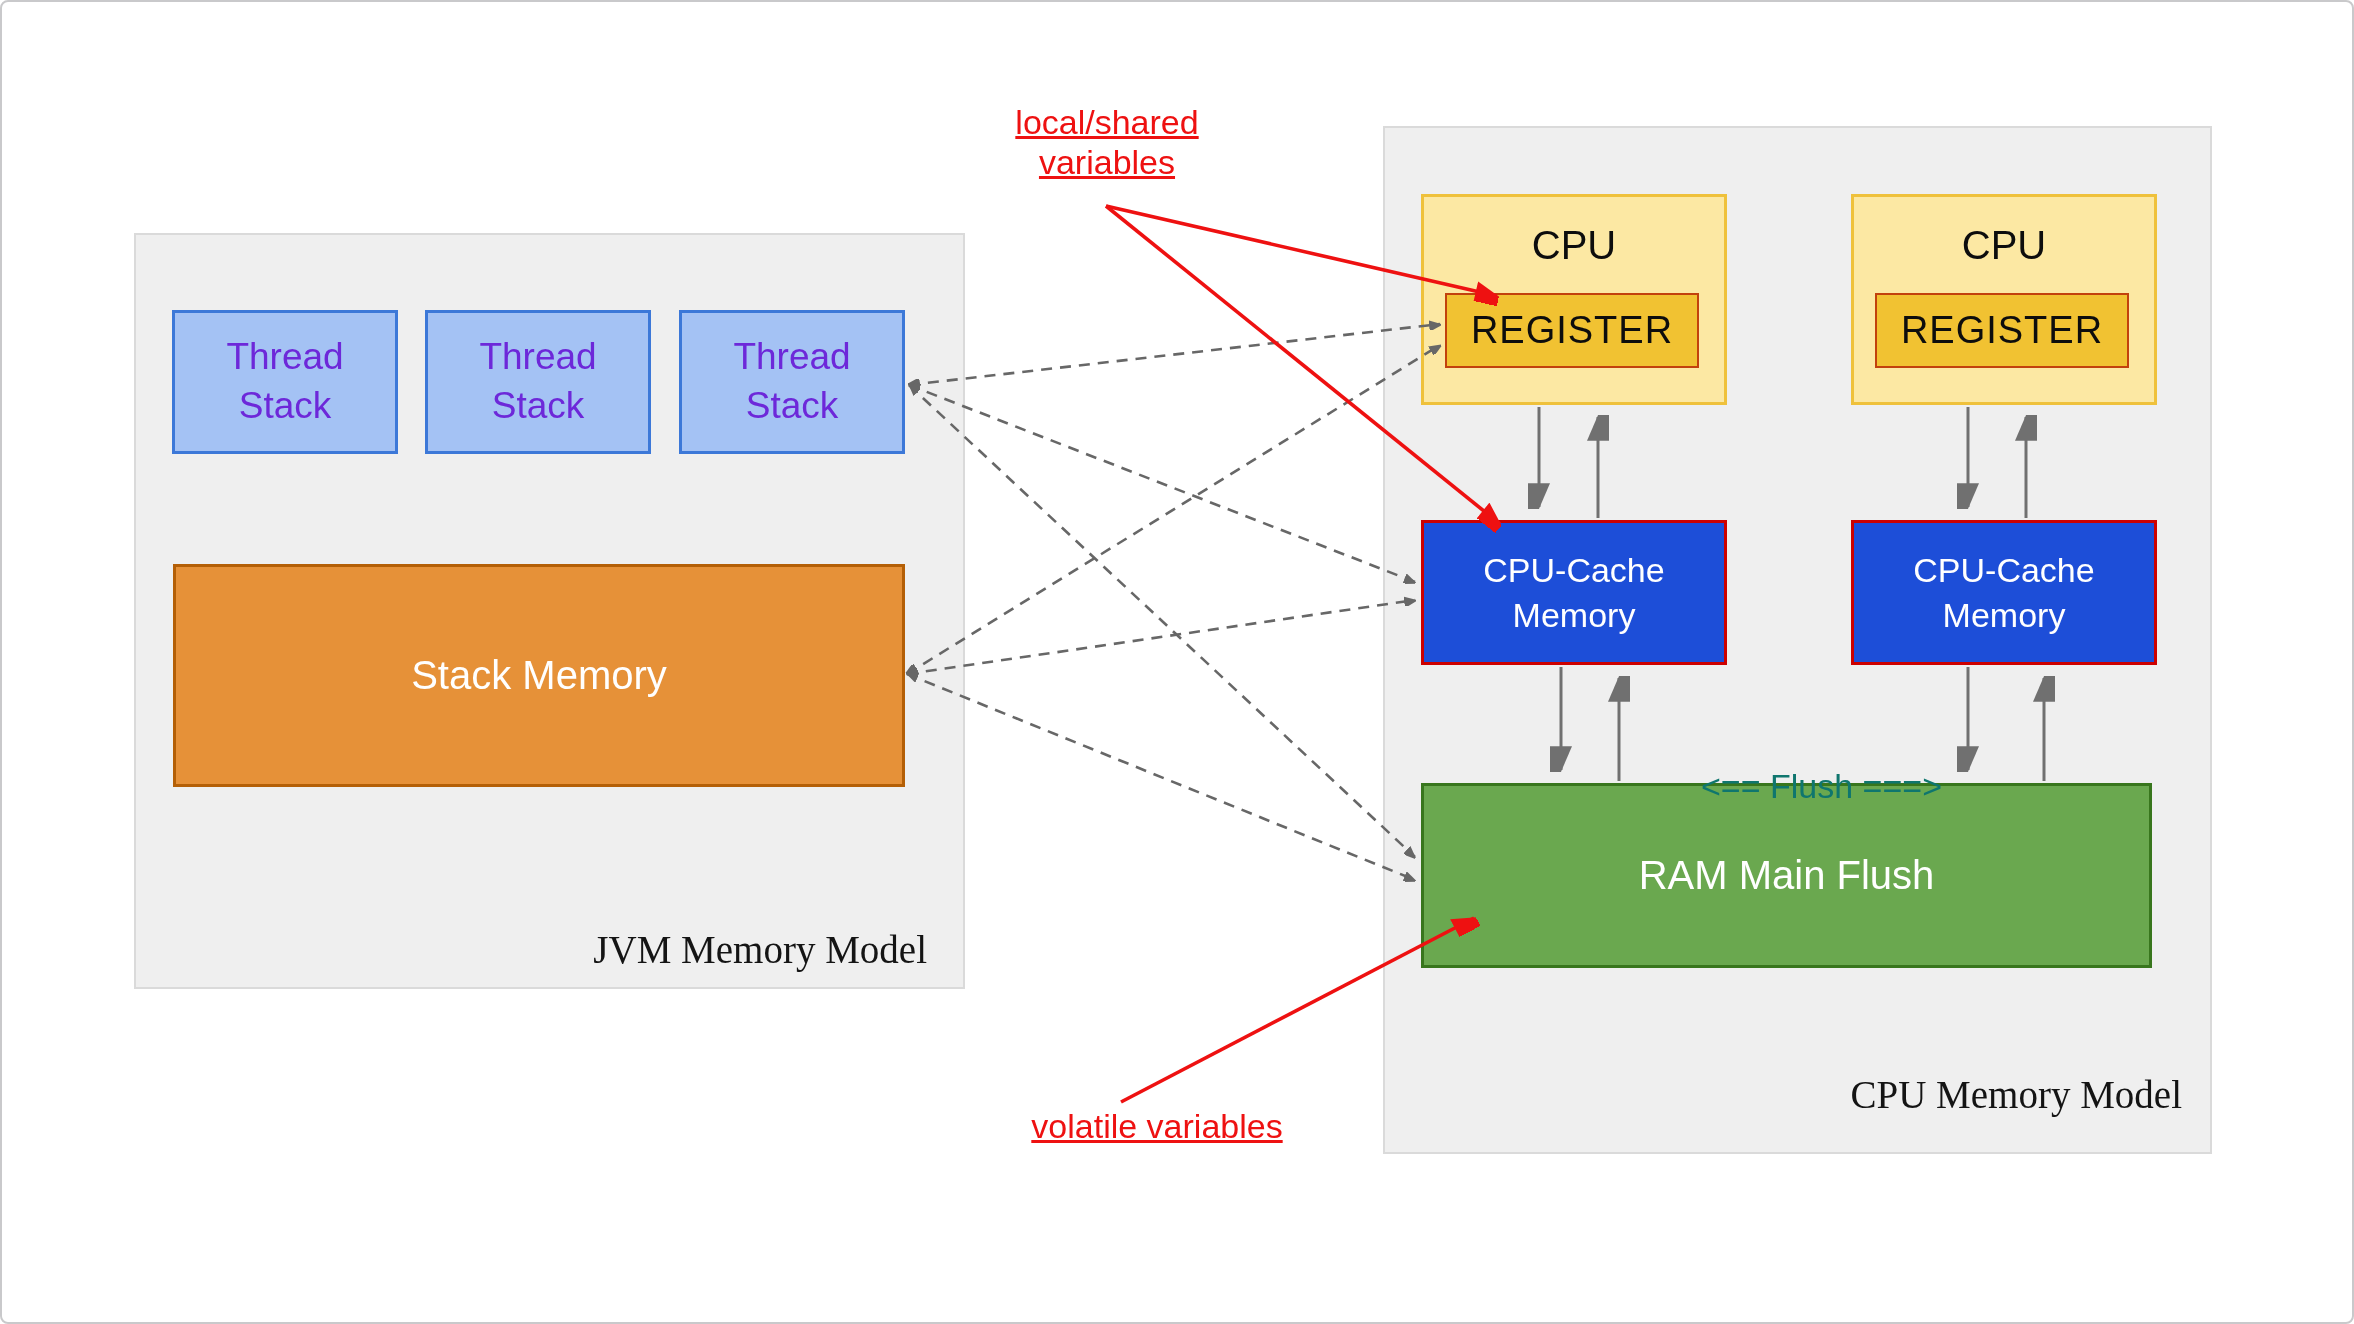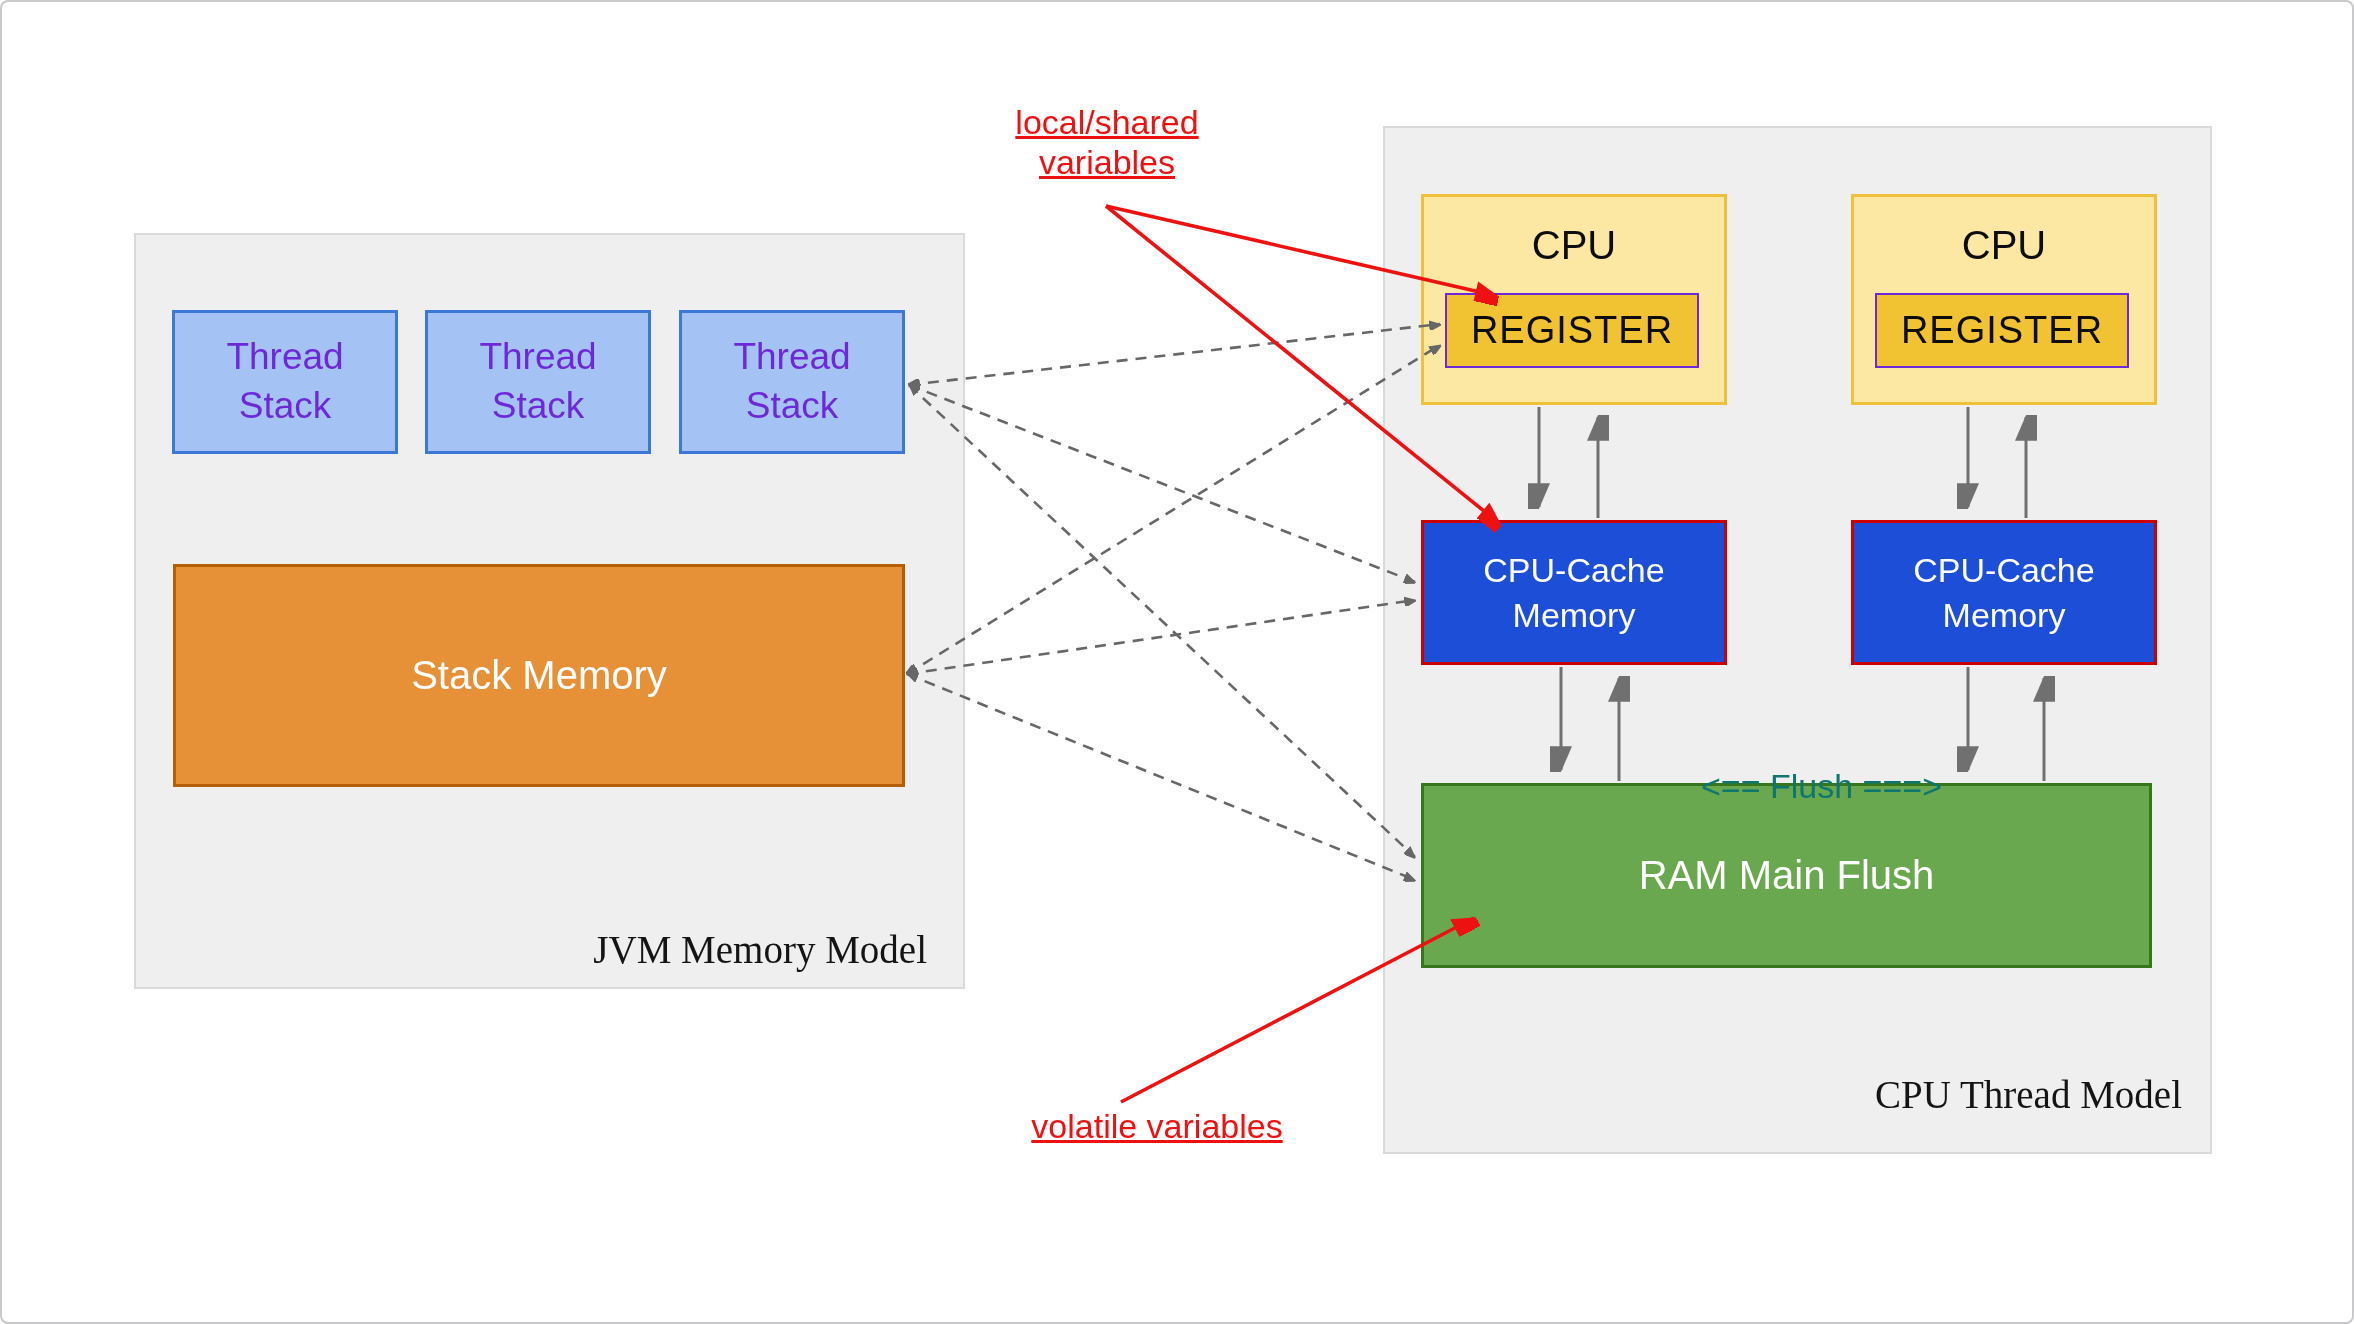--- a/index.html
+++ b/index.html
@@ -30,21 +30,21 @@
     background:#e69138;border:3px solid #b45f06;
     color:#ffffff;font-size:40px;
   }
   .cpu{
     background:#fce8a3;border:3px solid #efc13b;
     color:#0d0d0d;font-size:40px;
     justify-content:center;align-items:flex-start;
     padding-top:26px;
   }
   .register{
-    background:#f1c232;border:2px solid #6d28d9;
+    background:#f1c232;border:2px solid #c2410c;
     color:#0d0d0d;font-size:38px;letter-spacing:1px;
   }
   .cache{
     background:#1d4ed8;border:3px solid #cc0000;
     color:#ffffff;font-size:34px;line-height:1.3;align-items:center;
   }
   .ram{
     background:#6aa84f;border:3px solid #38761d;
     color:#ffffff;font-size:40px;
   }
@@ -113,21 +113,21 @@
     <span>CPU-Cache
 Memory</span>
   </div>
 
   <div class="abs node ram" style="left:1419px;top:781px;width:731px;height:185px;">
     <span>RAM Main Flush</span>
   </div>
 
   <div class="abs flush-label" style="left:1640px;top:722px;width:300px;">&lt;== Flush ===&gt;</div>
 
-  <div class="abs model-title" style="left:1700px;top:1070px;width:480px;">CPU Thread Model</div>
+  <div class="abs model-title" style="left:1700px;top:1070px;width:480px;">CPU Memory Model</div>
 
   <div class="abs red-label" style="left:950px;top:100px;width:310px;">local/shared
 variables</div>
   <div class="abs red-label" style="left:1005px;top:1104px;width:300px;text-align:center;">volatile variables</div>
 
   <svg class="connectors" width="2354" height="1324" viewBox="0 0 2354 1324">
     <defs>
       <marker id="mDash" viewBox="0 0 12 10" refX="11" refY="5" markerWidth="12" markerHeight="10" orient="auto-start-reverse" markerUnits="userSpaceOnUse">
         <path d="M0,0 L12,5 L0,10 z" fill="#676767" transform="scale(1.15)"></path>
       </marker>

